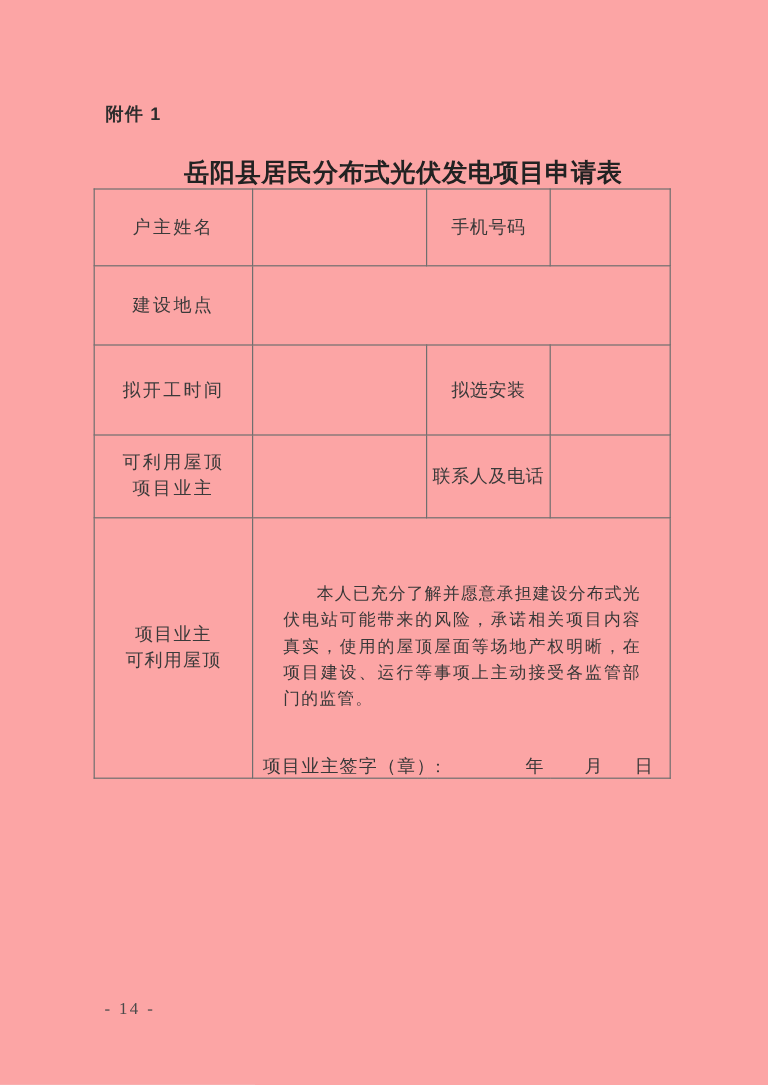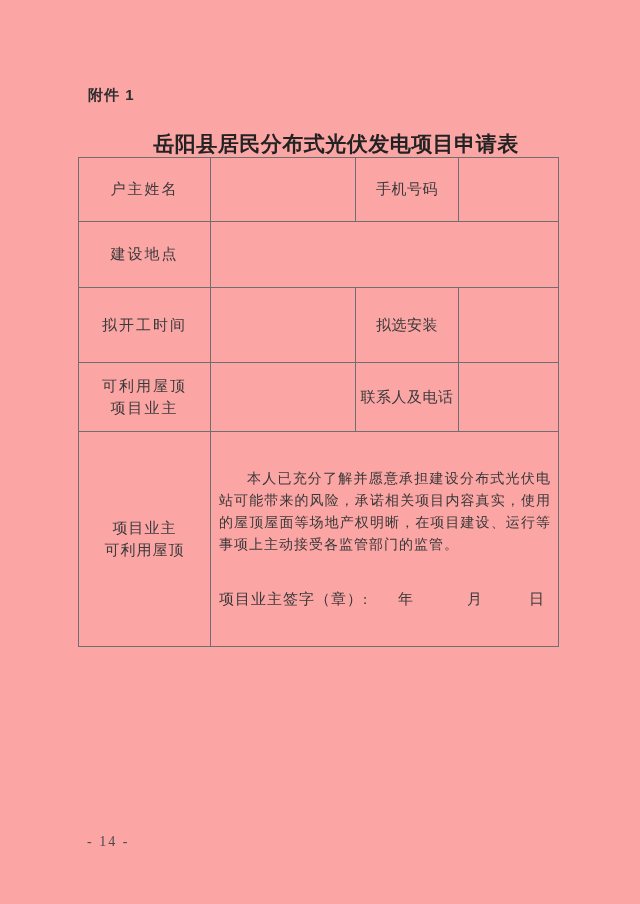--- a/index.html
+++ b/index.html
@@ -54,36 +54,35 @@
   }
   td.lbl { letter-spacing: 2px; }
   td.lbl-tight { letter-spacing: 0.5px; text-align: center; }
   .lbl-line { line-height: 22px; }
   td.commit-body {
     vertical-align: top;
     text-align: left;
     padding: 36px 7px 0 8px;
   }
   .statement {
-    margin: 0;
+    margin: 17px;
     font-size: 14px;
     letter-spacing: 1px;
     line-height: 22px;
     text-indent: 2em;
     text-align: justify;
     color: #383838;
   }
   .sig-row {
     display: flex;
     align-items: baseline;
     margin-top: 34px;
     font-size: 15px;
     letter-spacing: 1px;
     color: #383838;
-    gap: 20px;
   }
   .sig-year { margin-left: auto; }
   .sig-month { margin-left: 33px; }
   .sig-day { margin-left: 26px; margin-right: 6px; }
   .page-number {
     position: absolute;
     left: 87px; top: 834px;
     font-size: 14px;
     letter-spacing: 2px;
     color: #4a4a4a;

